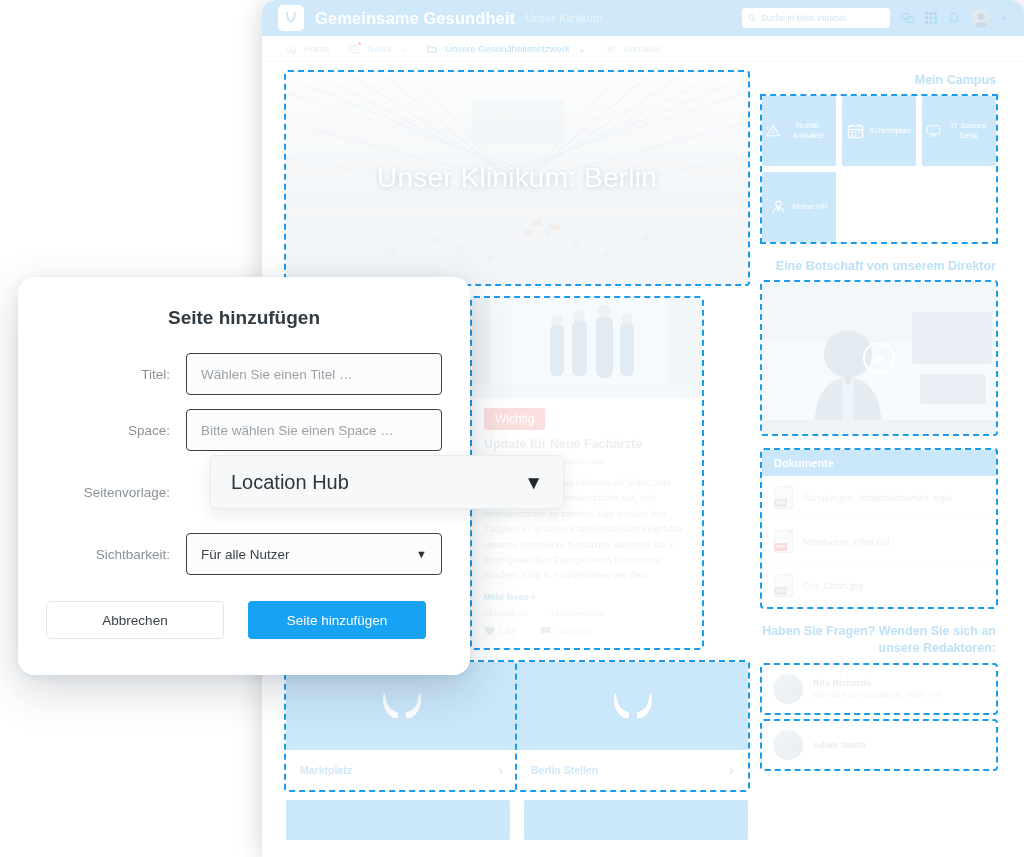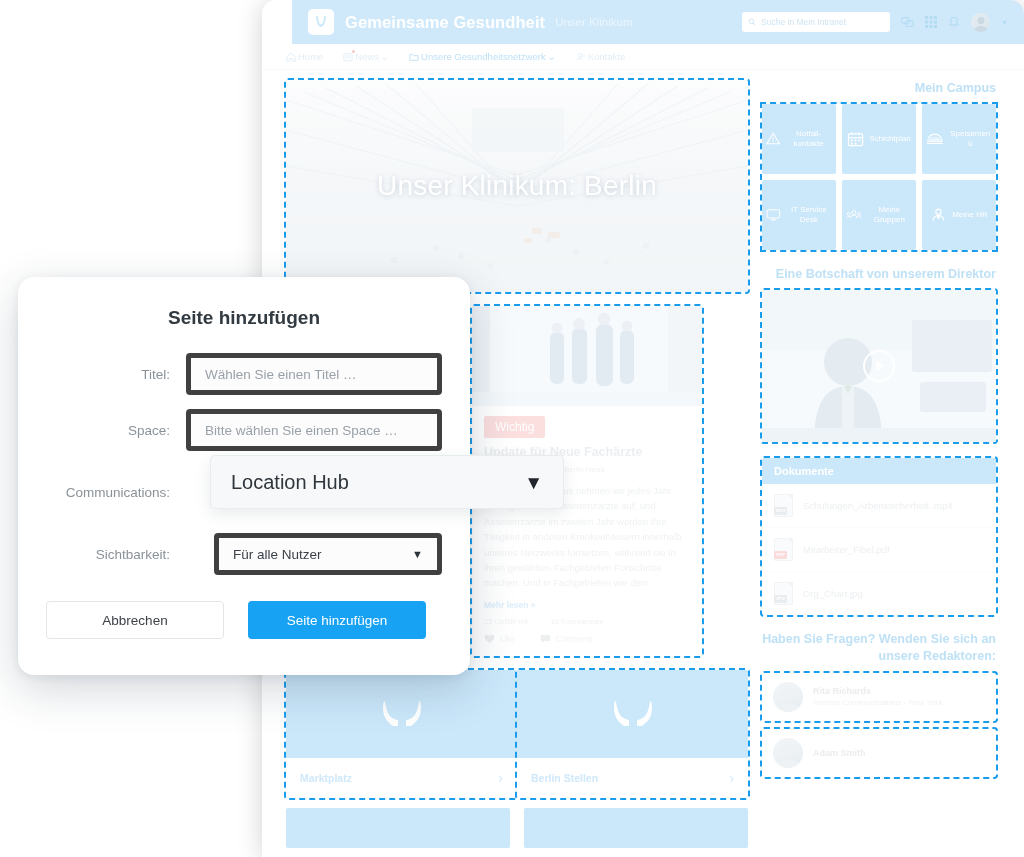--- a/index.html
+++ b/index.html
@@ -17,25 +17,24 @@
     width: 762px; height: 857px;
     background: #ffffff;
     border-radius: 14px 14px 0 0;
     overflow: hidden;
     box-shadow: 0 2px 26px rgba(0,0,0,0.18);
   }
 
   
   .app-header {
     position: relative;
-    height: 44px;
+    height: 36px;
     background: #cfe9fa;
     display: flex; align-items: center;
     padding: 0 16px;
-    margin-left: 30px;
   }
   .logo-box {
     width: 26px; height: 26px; border-radius: 5px;
     background: #ffffff;
     display: flex; align-items: center; justify-content: center;
     flex: 0 0 auto;
   }
   .logo-box svg { display:block; }
   .brand-title {
     margin-left: 11px;
@@ -75,21 +74,21 @@
 
   
   .app-nav {
     height: 26px;
     background: #ffffff;
     display: flex; align-items: center;
     padding: 0 24px; gap: 20px;
     border-bottom: 1px solid #f4f9fc;
   }
   .nav-item {
-    display: flex; align-items: center; gap: 2px;
+    display: flex; align-items: center; gap: 8px;
     font-size: 9.5px; color: #e2eef5; white-space: nowrap;
   }
   .nav-item.active { color: #bfe1f6; }
   .nav-badge {
     position:absolute; right:-2px; top:-2px; width:3px; height:3px;
     border-radius:50%; background:#f6c9c9;
   }
   .nav-ico { position: relative; display:flex; }
 
   
@@ -271,26 +270,26 @@
   }
   .form-row {
     display: flex; align-items: center; margin-bottom: 14px;
   }
   .form-lbl {
     width: 140px; flex: 0 0 140px; text-align: right; padding-right: 16px;
     font-size: 13.5px; color: #8a9299;
   }
   .form-ctl {
     flex: 1 1 auto; height: 42px;
-    border: 5px solid #404040; border-radius: 4px;
+    border: 1px solid #404040; border-radius: 4px;
     background: #fcfcfd;
     display: flex; align-items: center; padding: 0 14px;
     font-size: 13.5px; color: #9aa1a8;
   }
-  .form-ctl.value { color: #3b4249; margin-left: 28px; }
+  .form-ctl.value { color: #3b4249; }
   .form-ctl .ar { margin-left: auto; font-size: 11px; color: #2b3238; }
 
   
   .row-highlight { position: relative; }
   .sel-big {
     position: absolute; left: 164px; top: -10px;
     width: 354px; height: 54px;
     background: #f7f8f9;
     border: 1px solid #e9ecee; border-radius: 5px;
     box-shadow: 0 5px 16px rgba(40,55,70,.10);
@@ -573,46 +572,26 @@
                   <rect x="4" y="9" width="2" height="2"></rect>
                   <rect x="8" y="9" width="2" height="2"></rect>
                   <rect x="12" y="9" width="2" height="2"></rect>
                   <rect x="4" y="12.4" width="2" height="2"></rect>
                   <rect x="8" y="12.4" width="2" height="2"></rect>
                 </g>
               </svg>
             <span class="campus-lbl">Schichtplan</span>
           </div>
           <div class="campus-tile">
-            <svg width="18" height="15" viewBox="0 0 20 16">
-                <path d="M2 11 a8 8 0 0 1 16 0 Z" fill="none" stroke="#fff" stroke-width="1.3"></path>
-                <line x1="1" y1="13.6" x2="19" y2="13.6" stroke="#fff" stroke-width="1.3"></line>
-                <line x1="5" y1="7.4" x2="15" y2="7.4" stroke="#fff" stroke-width="1"></line>
-                <line x1="3.6" y1="9.4" x2="16.4" y2="9.4" stroke="#fff" stroke-width="1"></line>
-              </svg>
-            <span class="campus-lbl">Speisemenü</span>
-          </div>
-          <div class="campus-tile">
             <svg width="18" height="16" viewBox="0 0 20 17">
                 <rect x="1.5" y="1.5" width="17" height="11" rx="1.4" fill="none" stroke="#fff" stroke-width="1.3"></rect>
                 <line x1="6" y1="15.2" x2="14" y2="15.2" stroke="#fff" stroke-width="1.3"></line>
                 <line x1="10" y1="12.5" x2="10" y2="15.2" stroke="#fff" stroke-width="1.3"></line>
               </svg>
             <span class="campus-lbl">IT Service Desk</span>
-          </div>
-          <div class="campus-tile">
-            <svg width="19" height="16" viewBox="0 0 21 17">
-                <circle cx="10.5" cy="5" r="2.6" fill="none" stroke="#fff" stroke-width="1.2"></circle>
-                <path d="M6 13 a4.5 4.5 0 0 1 9 0" fill="none" stroke="#fff" stroke-width="1.2"></path>
-                <circle cx="3.6" cy="7" r="2" fill="none" stroke="#fff" stroke-width="1.1"></circle>
-                <path d="M0.6 13.4 a3.2 3.2 0 0 1 5 -2.4" fill="none" stroke="#fff" stroke-width="1.1"></path>
-                <circle cx="17.4" cy="7" r="2" fill="none" stroke="#fff" stroke-width="1.1"></circle>
-                <path d="M20.4 13.4 a3.2 3.2 0 0 0 -5 -2.4" fill="none" stroke="#fff" stroke-width="1.1"></path>
-              </svg>
-            <span class="campus-lbl">Meine Gruppen</span>
           </div>
           <div class="campus-tile">
             <svg width="17" height="16" viewBox="0 0 18 17">
                 <circle cx="9" cy="5" r="2.8" fill="none" stroke="#fff" stroke-width="1.3"></circle>
                 <path d="M3.4 14.5 a5.6 5.6 0 0 1 11.2 0" fill="none" stroke="#fff" stroke-width="1.3"></path>
                 <rect x="7.6" y="9.4" width="2.8" height="3" fill="#fff"></rect>
               </svg>
             <span class="campus-lbl">Meine HR</span>
           </div>
         </div>
@@ -719,21 +698,21 @@
     </div>
 
     <div class="form-row">
       <div class="form-lbl">Space:</div>
       <div class="form-ctl">
         <span>Bitte wählen Sie einen Space …</span>
       </div>
     </div>
 
     <div class="form-row row-highlight spacer-row">
-      <div class="form-lbl">Communications:</div>
+      <div class="form-lbl">Seitenvorlage:</div>
       <div class="sel-big">
         <span>Location Hub</span>
         <span class="ar">▼</span>
       </div>
     </div>
 
     <div class="form-row">
       <div class="form-lbl">Sichtbarkeit:</div>
       <div class="form-ctl value">
         <span>Für alle Nutzer</span>

